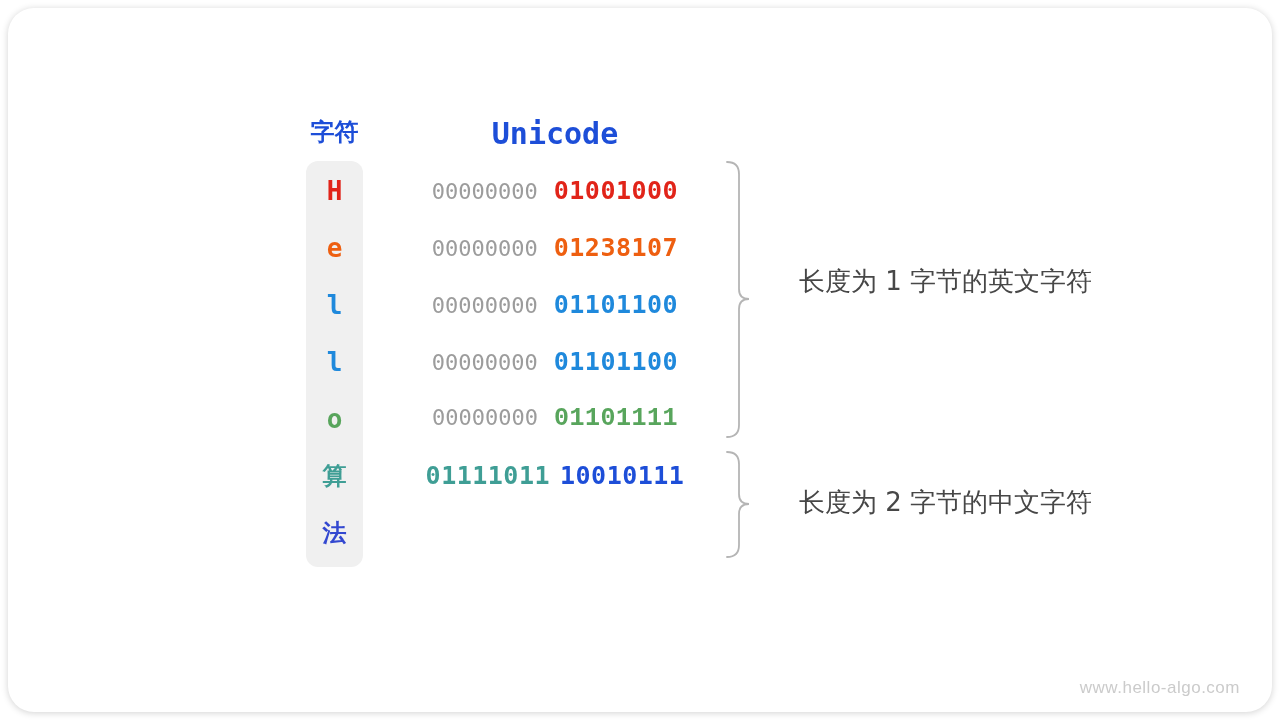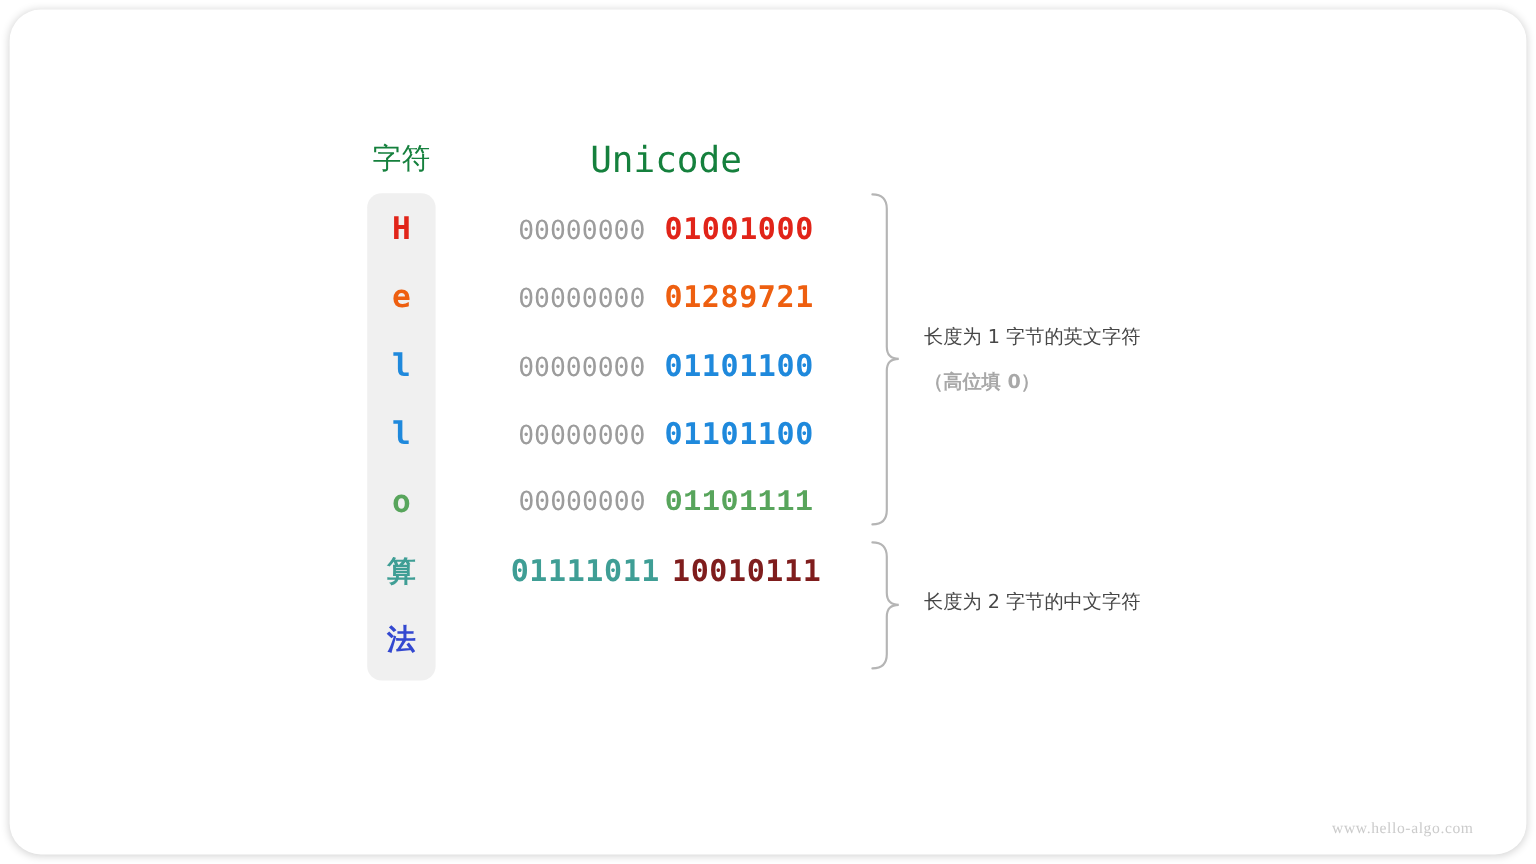--- a/index.html
+++ b/index.html
@@ -13,22 +13,22 @@
   .card {
     position: absolute;
     left: 8px; top: 8px; right: 8px; bottom: 8px;
     background: #ffffff;
     border-radius: 26px;
     box-shadow: 0 1px 7px rgba(0,0,0,0.18);
   }
   .hdr {
     position: absolute;
     top: 116px;
-    font-weight: normal;
-    color: #15803d;
+    font-weight: bold;
+    color: #1d4ed8;
     white-space: nowrap;
   }
   .hdr-char {
     left: 306px; width: 57px;
     text-align: center;
     font-size: 24px;
     font-family: "DejaVu Sans", sans-serif;
   }
   .hdr-uni {
     left: 422px; width: 266px;
@@ -87,38 +87,38 @@
     fill: none;
     stroke: #b5b5b5;
     stroke-width: 1.8;
     stroke-linecap: round;
   }
   .brace1 { top: 155px; }
   .brace2 { top: 445px; }
   .note {
     position: absolute;
     left: 770px; width: 322px;
-    text-align: left;
+    text-align: right;
     color: #474747;
-    font-size: 16px;
+    font-size: 26px;
     line-height: 30px;
     white-space: nowrap;
   }
   .note1 { top: 266px; }
   .note2 { top: 487px; }
   .note .muted {
     margin-top: 7px;
     color: #a8a8a8;
     font-weight: bold;
   }
   .watermark {
     position: absolute;
-    right: 52px; bottom: 22px;
-    font-family: Liberation Serif, serif;
-    font-size: 13px;
+    right: 40px; bottom: 22px;
+    font-family: Liberation Sans, sans-serif;
+    font-size: 17px;
     color: #cbcbcb;
     letter-spacing: 0.5px;
   }
 </style>
 </head>
 <body>
 
 <div class="canvas">
   <div class="card"></div>
 
@@ -127,50 +127,49 @@
 
   <div class="char-col-bg"></div>
 
   <div class="rows" id="rows">
       <div class="row">
         <span class="cell-char" style="color: rgb(225, 36, 25);">H</span>
         <span class="cell-bin"><span class="byte gray">00000000</span><span class="byte colored" style="color: rgb(225, 36, 25);">01001000</span></span>
       </div>
       <div class="row">
         <span class="cell-char" style="color: rgb(238, 95, 16);">e</span>
-        <span class="cell-bin"><span class="byte gray">00000000</span><span class="byte colored" style="color: rgb(238, 95, 16);">01289721</span></span>
+        <span class="cell-bin"><span class="byte gray">00000000</span><span class="byte colored" style="color: rgb(238, 95, 16);">01238107</span></span>
       </div>
       <div class="row">
         <span class="cell-char" style="color: rgb(31, 137, 220);">l</span>
         <span class="cell-bin"><span class="byte gray">00000000</span><span class="byte colored" style="color: rgb(31, 137, 220);">01101100</span></span>
       </div>
       <div class="row">
         <span class="cell-char" style="color: rgb(31, 137, 220);">l</span>
         <span class="cell-bin"><span class="byte gray">00000000</span><span class="byte colored" style="color: rgb(31, 137, 220);">01101100</span></span>
       </div>
       <div class="row">
         <span class="cell-char" style="color: rgb(88, 165, 92);">o</span>
         <span class="cell-bin"><span class="byte gray">00000000</span><span class="byte colored" style="color: rgb(88, 165, 92); font-family: Liberation Mono, monospace;">01101111</span></span>
       </div>
       <div class="row">
         <span class="cell-char cjk" style="color: rgb(63, 158, 149);">算</span>
-        <span class="cell-bin"><span class="byte colored first" style="color: rgb(63, 158, 149); margin-top: 12px;">01111011</span><span class="byte colored" style="color: #7f1d1d;">10010111</span></span>
+        <span class="cell-bin"><span class="byte colored first" style="color: rgb(63, 158, 149); margin-top: 12px;">01111011</span><span class="byte colored" style="color: #1d4ed8;">10010111</span></span>
       </div>
       <div class="row">
         <span class="cell-char cjk" style="color: rgb(51, 72, 208);">法</span>
       </div>
     </div>
 
   <svg class="brace brace1" width="36" height="292" viewBox="0 0 36 292">
     <path d="M 7 7 Q 19 7 19 19 L 19 134 Q 19 144 29 144 Q 19 144 19 154 L 19 270 Q 19 282 7 282"></path>
   </svg>
   <svg class="brace brace2" width="36" height="122" viewBox="0 0 36 122">
     <path d="M 7 7 Q 19 7 19 19 L 19 49 Q 19 59 29 59 Q 19 59 19 69 L 19 100 Q 19 112 7 112"></path>
   </svg>
 
   <div class="note note1">
     <div>长度为 1 字节的英文字符</div>
-    <div class="muted">（高位填 0）</div>
   </div>
   <div class="note note2">长度为 2 字节的中文字符</div>
 
   <div class="watermark">www.hello-algo.com</div>
 </div>
 
 </body></html>

